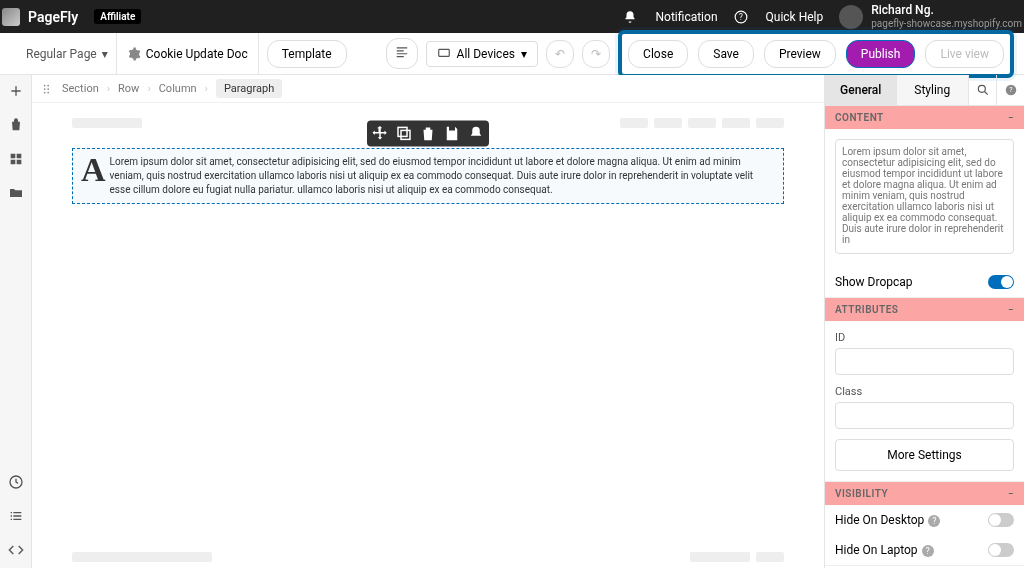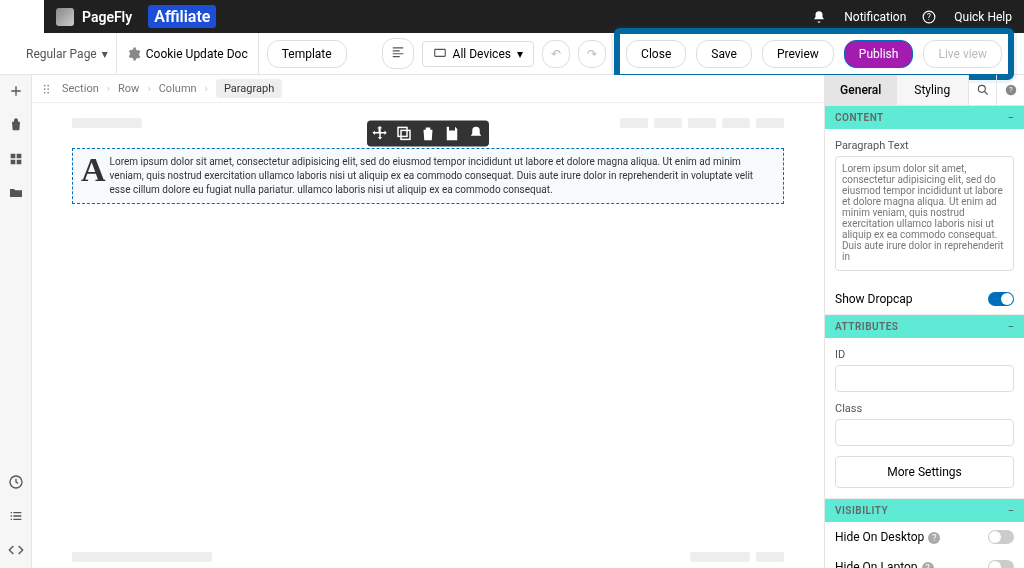--- a/index.html
+++ b/index.html
@@ -1,42 +1,42 @@
 <!DOCTYPE html>
 <html><head>
 <meta charset="utf-8">
 <style>
 * { margin: 0; padding: 0; box-sizing: border-box; font-family: -apple-system, BlinkMacSystemFont, "Segoe UI", Roboto, sans-serif; }
 body { width: 1024px; height: 568px; overflow: hidden; background: #fff; }
 
 
-.topbar { height: 33px; background: #202020; display: flex; align-items: center; padding: 0 12px; color: #fff; margin-left: 44px; }
+.topbar { height: 33px; background: #202020; display: flex; align-items: center; padding: 0 2px; color: #fff; }
 .logo-area { display: flex; align-items: center; gap: 8px; }
 .logo-ico { width: 18px; height: 18px; background: linear-gradient(135deg,#888,#ccc); border-radius: 3px; }
 .logo-text { font-weight: 600; font-size: 14px; }
-.badge { margin-left: 8px; background: #1d4ed8; color: #fff; font-size: 16px; padding: 2px 6px; border-radius: 3px; font-weight: 600; }
+.badge { margin-left: 8px; background: #000000; color: #fff; font-size: 10px; padding: 2px 6px; border-radius: 3px; font-weight: 600; }
 .topbar-right { margin-left: auto; display: flex; align-items: center; gap: 16px; font-size: 12px; }
 .tr-item { display: flex; align-items: center; gap: 18px; cursor: pointer; }
 .tr-icon { width: 14px; height: 14px; fill: #fff; }
 .avatar { width: 24px; height: 24px; border-radius: 50%; background: #555; }
 .userblock { display: flex; align-items: center; gap: 8px; }
 .username { font-size: 12px; font-weight: 500; line-height: 1.1; }
 .userstore { font-size: 10px; color: #999; line-height: 1.1; }
 
 
 .toolbar { height: 42px; border-bottom: 1px solid #e5e5e5; display: flex; align-items: center; padding: 0 10px; gap: 8px; }
 .page-type { font-size: 12px; color: #555; display: flex; align-items: center; gap: 5px; cursor: pointer; margin-left: 16px; }
 .page-title { font-size: 12px; display: flex; align-items: center; gap: 5px; padding: 0 10px; border-left: 1px solid #e5e5e5; border-right: 1px solid #e5e5e5; height: 100%; }
 .tbtn { border: 1px solid #ddd; background: #fff; border-radius: 12px; font-size: 12px; padding: 6px 14px; cursor: pointer; }
 .tbtn.icon { padding: 6px 8px; }
 .tbtn.primary { background: #a21caf; color: #fff; border-color: #006fbb; }
 .tbtn.ghost { color: #bbb; }
 .spacer { flex: 1; }
 .devices { display: flex; align-items: center; gap: 6px; border: 1px solid #ddd; border-radius: 4px; padding: 5px 10px; font-size: 12px; cursor: pointer; }
-.action-box { display: flex; gap: 10px; align-items: center; border: 6px solid #0369a1; border-radius: 6px; padding: 6px; box-shadow: 0 0 0 3px rgba(0,111,187,0.08); }
+.action-box { display: flex; gap: 10px; align-items: center; border: 4px solid #0369a1; border-radius: 6px; padding: 6px; box-shadow: 0 0 0 3px rgba(0,111,187,0.08); }
 
 
 .main { display: flex; height: calc(100% - 75px); justify-content: space-between; }
 .leftrail { width: 32px; background: #f6f6f6; border-right: 1px solid #e5e5e5; display: flex; flex-direction: column; align-items: center; padding-top: 8px; gap: 18px; }
 .leftrail .ri { width: 16px; height: 16px; fill: #555; cursor: pointer; }
 .leftrail .bottom { margin-top: auto; display: flex; flex-direction: column; gap: 18px; padding-bottom: 10px; align-items: center; }
 
 .canvas-wrap { flex: 1; position: relative; overflow: hidden; background: #fff; }
 .crumbbar { height: 28px; display: flex; align-items: center; gap: 8px; padding: 0 8px; border-bottom: 1px solid #efefef; font-size: 11px; color: #777; }
 .crumb { cursor: pointer; }
@@ -60,21 +60,21 @@
 
 
 .rightpanel { width: 200px; border-left: 1px solid #e5e5e5; display: flex; flex-direction: column; font-size: 12px; overflow-y: auto; }
 .tabrow { display: flex; border-bottom: 1px solid #e5e5e5; }
 .tab { flex: 1; text-align: center; padding: 8px 0; font-size: 12px; cursor: pointer; background: #f6f6f6; }
 .tab.active { background: #e5e5e5; font-weight: 500; }
 .ticon { width: 28px; display: flex; align-items: center; justify-content: center; border-left: 1px solid #e5e5e5; cursor: pointer; }
 .ticon svg { width: 14px; height: 14px; fill: #555; }
 
 .sect { border-bottom: 1px solid #eee; }
-.sect-head { background: #5eead4; padding: 6px 10px; font-size: 10px; letter-spacing: 0.5px; color: #666; font-weight: 600; display: flex; justify-content: space-between; align-items: center; cursor: pointer; }
+.sect-head { background: #fca5a5; padding: 6px 10px; font-size: 10px; letter-spacing: 0.5px; color: #666; font-weight: 600; display: flex; justify-content: space-between; align-items: center; cursor: pointer; }
 .sect-body { padding: 10px; }
 .lbl { font-size: 11px; color: #555; margin-bottom: 4px; display: block; }
 .txta { width: 100%; border: 1px solid #ddd; border-radius: 4px; padding: 6px; font-size: 10px; color: #777; height: 115px; resize: none; overflow: hidden; }
 .inp { width: 100%; border: 1px solid #ddd; border-radius: 4px; padding: 6px; font-size: 11px; margin-bottom: 10px; }
 .rowflex { display: flex; justify-content: space-between; align-items: center; padding: 8px 10px; }
 .toggle { width: 26px; height: 14px; border-radius: 7px; background: #ccc; position: relative; cursor: pointer; }
 .toggle::after { content: ''; position: absolute; width: 12px; height: 12px; background: #fff; border-radius: 50%; top: 1px; left: 1px; transition: left 0.1s; }
 .toggle.on { background: #006fbb; }
 .toggle.on::after { left: 13px; }
 .more-btn { width: 100%; border: 1px solid #ddd; background: #fff; border-radius: 4px; padding: 8px; font-size: 12px; cursor: pointer; }
@@ -96,20 +96,27 @@
         </svg>
       <span>Notification</span>
     </div>
     <div class="tr-item">
       <svg class="tr-icon" viewBox="0 0 24 24">
           <circle cx="12" cy="12" r="10" fill="none" stroke="#fff" stroke-width="2"></circle>
           <text x="12" y="17" text-anchor="middle" font-size="14" fill="#fff">?</text>
         </svg>
       <span>Quick Help</span>
     </div>
+    <div class="userblock">
+      <div class="avatar"></div>
+      <div>
+        <div class="username">Richard Ng.</div>
+        <div class="userstore">pagefly-showcase.myshopify.com</div>
+      </div>
+    </div>
   </div>
 </div>
 
 <div class="toolbar">
   <div class="page-type">
     <span>Regular Page</span>
     <span>▾</span>
   </div>
   <div class="page-title">
     <svg width="14" height="14" viewBox="0 0 24 24" fill="#888">
@@ -255,21 +262,20 @@
           </svg>
         </div>
     </div>
 
     <div class="sect">
       <div class="sect-head">
           <span>CONTENT</span>
           <span>−</span>
         </div>
       <div class="sect-body">
-        <label class="lbl">Paragraph Text</label>
         <textarea class="txta" style="">Lorem ipsum dolor sit amet, consectetur adipisicing elit, sed do eiusmod tempor incididunt ut labore et dolore magna aliqua. Ut enim ad minim veniam, quis nostrud exercitation ullamco laboris nisi ut aliquip ex ea commodo consequat. Duis aute irure dolor in reprehenderit in</textarea>
       </div>
       <div class="rowflex">
         <span>Show Dropcap</span>
         <div class="toggle on"></div>
       </div>
     </div>
 
     <div class="sect">
       <div class="sect-head">

